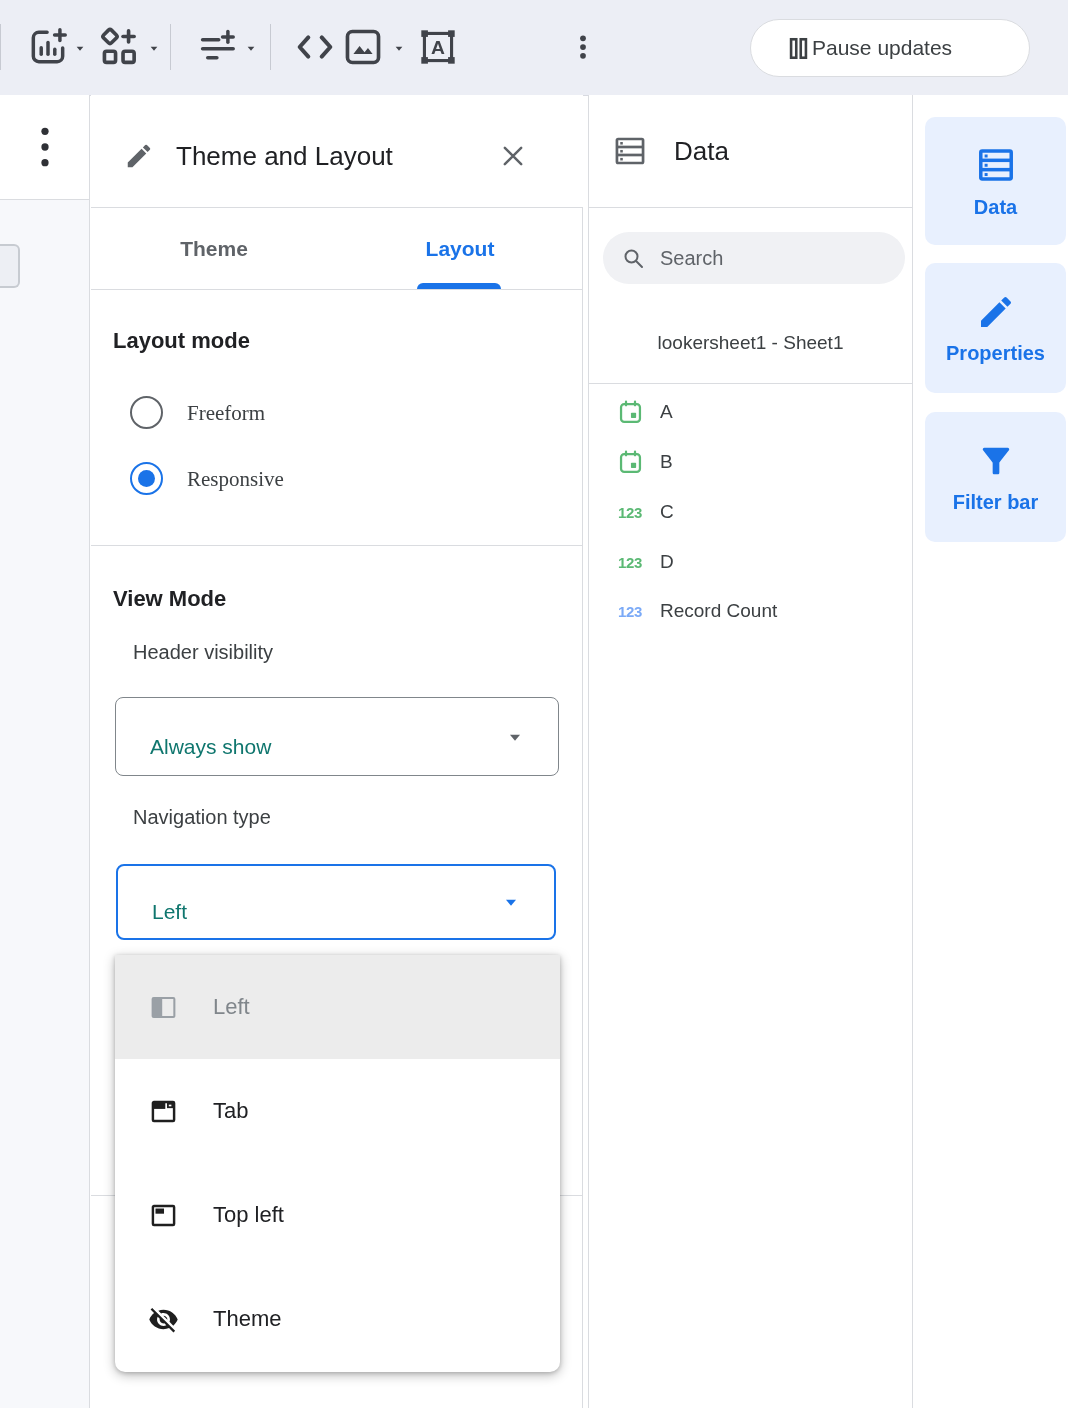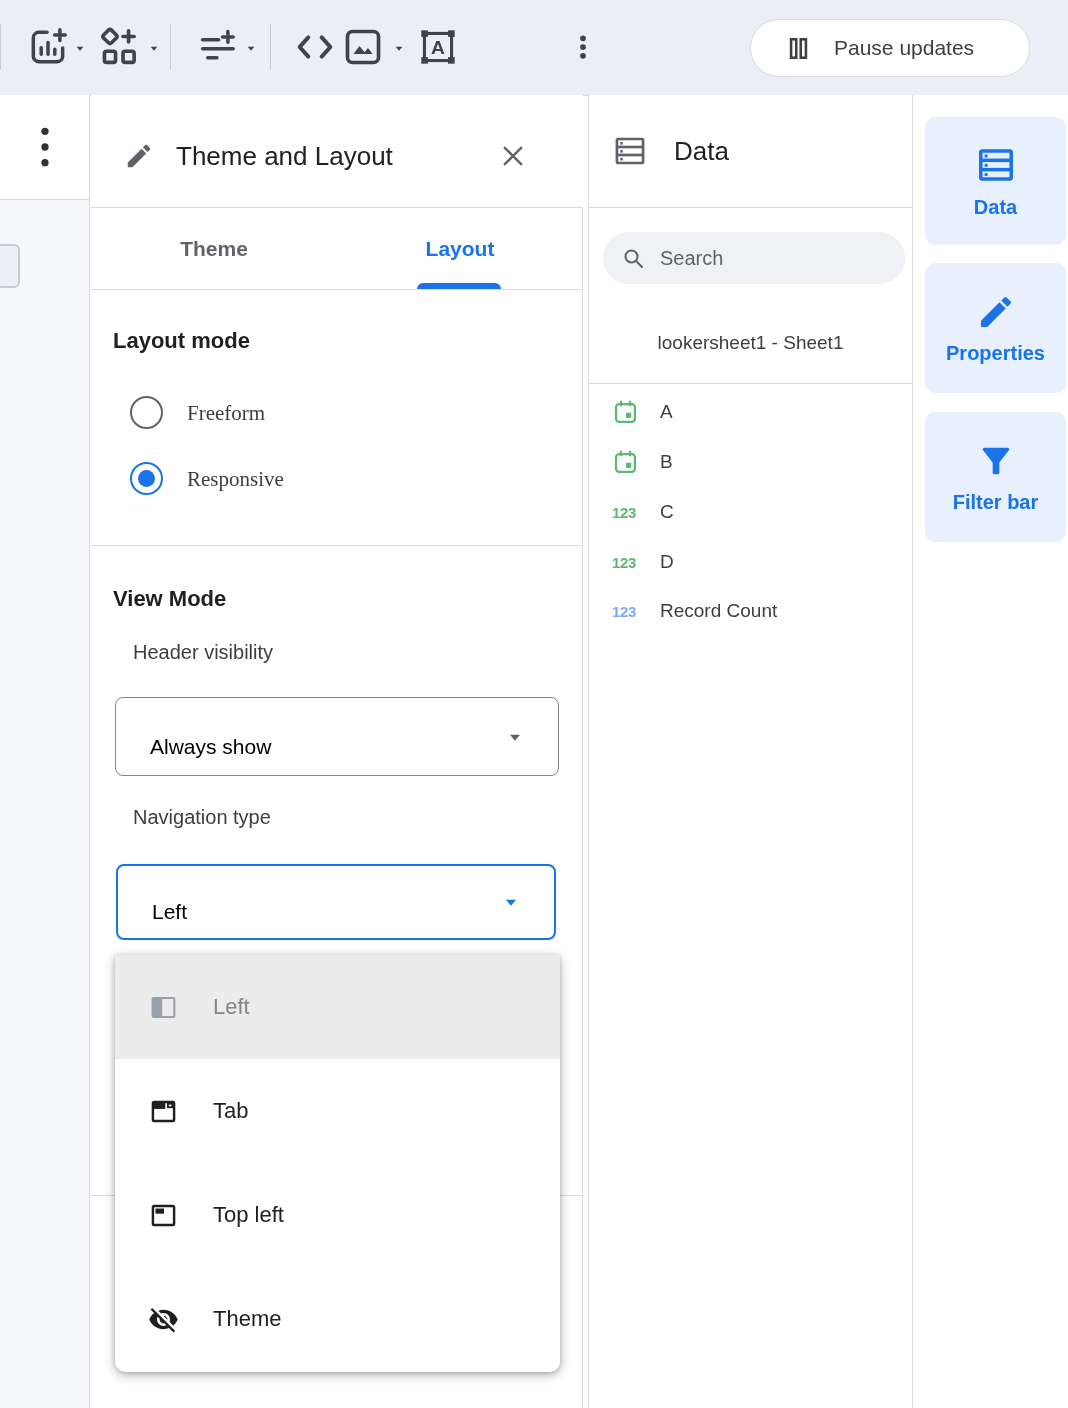--- a/index.html
+++ b/index.html
@@ -5,21 +5,21 @@
   html,body{margin:0;padding:0;background:#fff;}
   #app{position:relative;width:1068px;height:1408px;background:#fff;overflow:hidden;
        font-family:"Liberation Sans",sans-serif;color:#202124;}
   .abs{position:absolute;}
   
   .toolbar{left:0;top:0;width:1068px;height:95px;background:#eceef5;border-bottom:1px solid #d8dae1;}
   .tb-sep{top:24px;width:1px;height:46px;background:#c7cad2;}
   .tb-icon{color:#40434a;display:flex;align-items:center;justify-content:center;}
   .tb-caret{color:#40434a;}
   .pause-btn{left:750px;top:19px;width:280px;height:58px;background:#fff;border:1px solid #dadce0;
-    border-radius:29px;display:flex;align-items:center;padding-left:34px;gap:22px;box-sizing:border-box;cursor:pointer;}
+    border-radius:29px;display:flex;align-items:center;padding-left:34px;box-sizing:border-box;cursor:pointer;}
   .pause-btn span{font-size:21px;color:#3c4043;}
   
   .corner-box{left:0;top:95px;width:90px;height:105px;background:#fff;border-right:1px solid #dadce0;border-bottom:1px solid #dadce0;box-sizing:border-box;display:flex;align-items:center;justify-content:center;}
   .canvas-col{left:0;top:200px;width:90px;height:1208px;background:#f7f8fb;border-right:1px solid #dadce0;box-sizing:border-box;}
   .canvas-chip{left:0;top:244px;width:20px;height:44px;background:#edeff4;border:2px solid #c7cbd1;border-left:none;border-radius:0 6px 6px 0;box-sizing:border-box;}
   
   .tl-panel{left:91px;top:95px;width:492px;height:1313px;background:#fff;border-right:1px solid #dadce0;box-sizing:border-box;}
   .tl-header{left:91px;top:95px;width:492px;height:113px;border-bottom:1px solid #dadce0;box-sizing:border-box;background:#fff;}
   .tl-title{left:176px;top:141px;font-size:26px;color:#202124;}
   .tab{top:208px;width:246px;height:81px;display:flex;align-items:center;justify-content:center;font-size:21px;font-weight:bold;cursor:pointer;}
@@ -29,21 +29,21 @@
   .hdiv{height:1px;background:#dadce0;}
   .sect-heading{font-size:22px;font-weight:bold;color:#202124;}
   .radio-outer{width:33px;height:33px;border-radius:50%;box-sizing:border-box;cursor:pointer;}
   .radio-off{border:2px solid #5f6368;}
   .radio-on{border:2px solid #1a73e8;display:flex;align-items:center;justify-content:center;}
   .radio-dot{width:17px;height:17px;border-radius:50%;background:#1a73e8;}
   .radio-label{font-size:21px;color:#3c4043;font-family:Liberation Serif, serif;}
   .field-label{font-size:20px;color:#3c4043;}
   .select-box{height:79px;background:#fff;border:1px solid #80868b;border-radius:8px;box-sizing:border-box;
     display:flex;align-items:center;padding-left:34px;cursor:pointer;}
-  .select-box span{font-size:21px;color:#000000;margin-top:20px;}
+  .select-box span{font-size:21px;color:#0f766e;margin-top:20px;}
   .select-focused{border:2px solid #1a73e8;}
   .sel-caret{position:absolute;right:32px;}
   
   .menu-card{left:115px;top:955px;width:445px;height:417px;background:#fff;border-radius:0 0 10px 10px;
     box-shadow:0 3px 12px rgba(0,0,0,.28),0 1px 4px rgba(0,0,0,.18);z-index:20;overflow:hidden;}
   .menu-item{height:104px;display:flex;align-items:center;padding-left:33px;gap:34px;box-sizing:border-box;cursor:pointer;}
   .menu-item .mi-label{font-size:22px;color:#202124;}
   .menu-item-selected{background:#ececec;}
   .menu-item-selected .mi-label{color:#80868b;}
   
@@ -51,21 +51,21 @@
   .dp-header{left:588px;top:95px;width:325px;height:113px;border-bottom:1px solid #dadce0;box-sizing:border-box;
     display:flex;align-items:center;padding-left:24px;gap:26px;color:#5f6368;}
   .dp-title{font-size:26px;color:#202124;}
   .search-pill{left:603px;top:232px;width:302px;height:52px;background:#f0f1f4;border-radius:26px;
     display:flex;align-items:center;padding-left:18px;gap:13px;box-sizing:border-box;color:#5f6368;}
   .search-input{border:none;background:transparent;outline:none;font-size:20px;color:#202124;width:220px;
     font-family:"Liberation Sans",sans-serif;}
   .search-input::placeholder{color:#5f6368;opacity:1;}
   .source-name{left:588px;top:332px;width:325px;text-align:center;font-size:19px;color:#3c4043;}
   .field-row{left:588px;width:324px;height:50px;display:flex;align-items:center;padding-left:24px;gap:12px;box-sizing:border-box;cursor:pointer;}
-  .field-icon-box{width:36px;display:flex;align-items:center;}
+  .field-icon-box{width:36px;display:flex;align-items:center;justify-content:center;}
   .num-icon{font-size:15px;font-weight:bold;letter-spacing:-0.3px;}
   .green{color:#5bb974;}
   .metric-blue{color:#7baaf7;}
   .field-name{font-size:19px;color:#3c4043;}
   
   .right-rail{left:913px;top:95px;width:155px;height:1313px;background:#fff;}
   .rail-btn{left:925px;width:141px;background:#e8f0fe;border-radius:10px;display:flex;flex-direction:column;
     align-items:center;justify-content:center;gap:10px;color:#1a73e8;cursor:pointer;}
   .rail-btn span{font-size:20px;font-weight:bold;color:#1a73e8;}
 </style>

